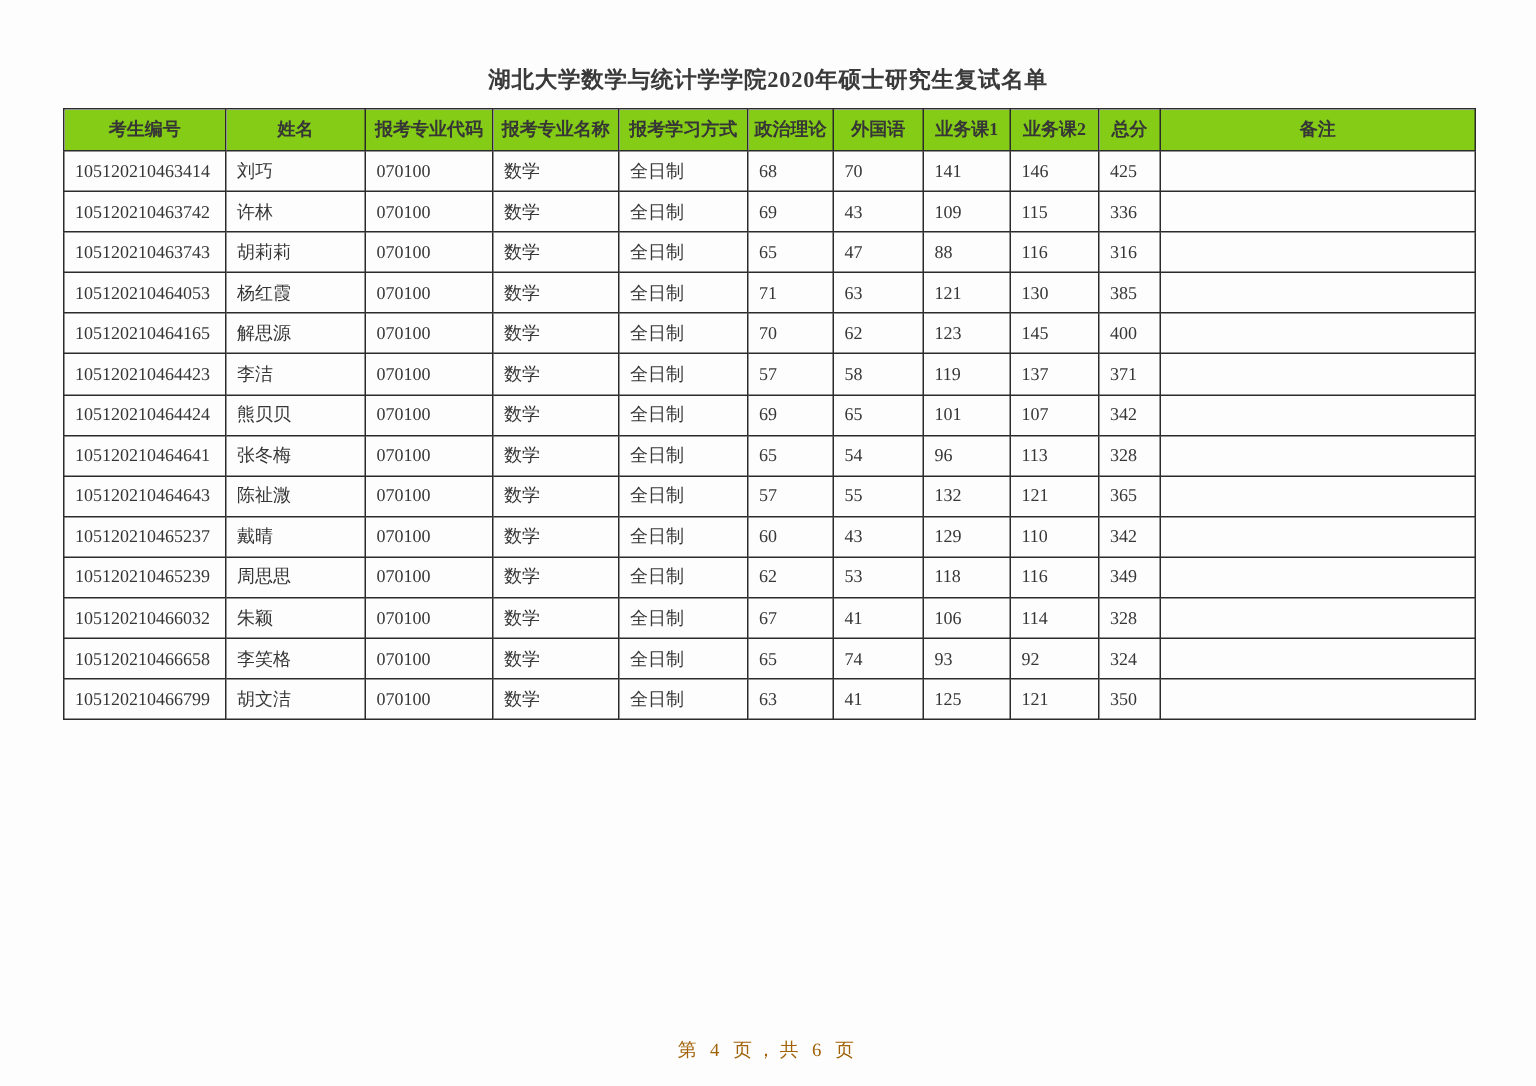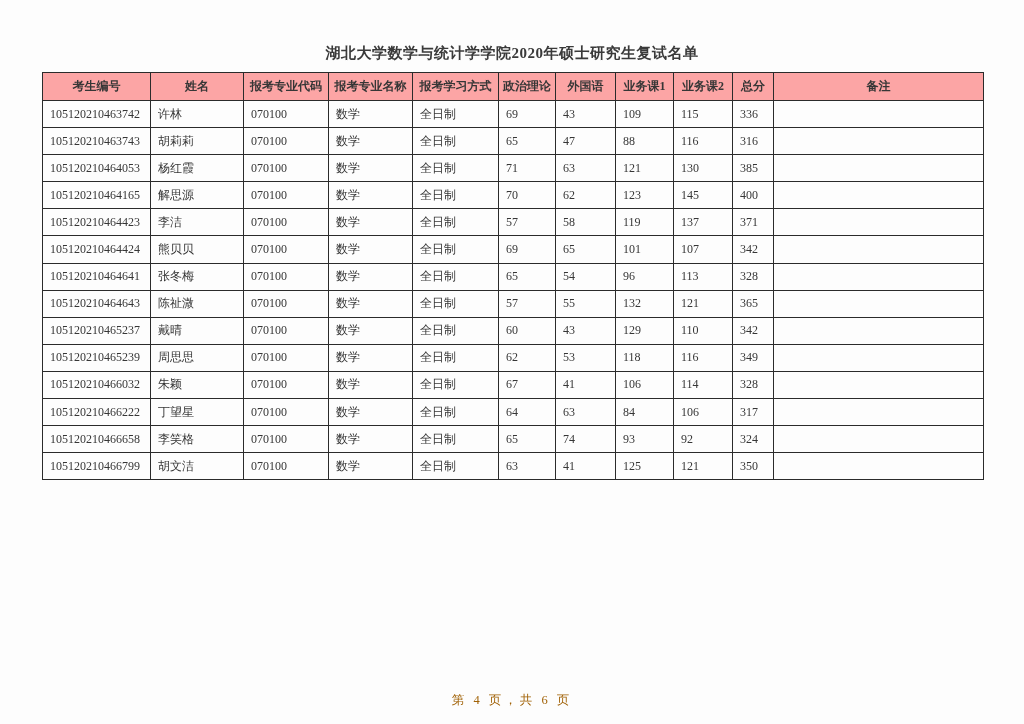--- a/index.html
+++ b/index.html
@@ -45,21 +45,21 @@
     font-size: 12px;
     color: #363636;
     overflow: hidden;
     white-space: nowrap;
     box-sizing: border-box;
   }
   table.roster th {
     height: 28px;
     text-align: center;
     font-weight: bold;
-    background: #fca5a5;
+    background: #84cc16;
     padding: 0 1px;
   }
   table.roster td {
     height: 27.1px;
     padding: 0 0 0 7px;
     text-align: left;
     font-weight: normal;
     background: #fdfdfd;
   }
   .doc-footer {
@@ -104,20 +104,33 @@
           <th>政治理论</th>
           <th>外国语</th>
           <th>业务课1</th>
           <th>业务课2</th>
           <th>总分</th>
           <th>备注</th>
         </tr>
     </thead>
     <tbody>
         <tr>
+          <td>105120210463414</td>
+          <td>刘巧</td>
+          <td>070100</td>
+          <td>数学</td>
+          <td>全日制</td>
+          <td>68</td>
+          <td>70</td>
+          <td>141</td>
+          <td>146</td>
+          <td>425</td>
+          <td></td>
+        </tr>
+        <tr>
           <td>105120210463742</td>
           <td>许林</td>
           <td>070100</td>
           <td>数学</td>
           <td>全日制</td>
           <td>69</td>
           <td>43</td>
           <td>109</td>
           <td>115</td>
           <td>336</td>
@@ -247,33 +260,20 @@
           <td>数学</td>
           <td>全日制</td>
           <td>67</td>
           <td>41</td>
           <td>106</td>
           <td>114</td>
           <td>328</td>
           <td></td>
         </tr>
         <tr>
-          <td>105120210466222</td>
-          <td>丁望星</td>
-          <td>070100</td>
-          <td>数学</td>
-          <td>全日制</td>
-          <td>64</td>
-          <td>63</td>
-          <td>84</td>
-          <td>106</td>
-          <td>317</td>
-          <td></td>
-        </tr>
-        <tr>
           <td>105120210466658</td>
           <td>李笑格</td>
           <td>070100</td>
           <td>数学</td>
           <td>全日制</td>
           <td>65</td>
           <td>74</td>
           <td>93</td>
           <td>92</td>
           <td>324</td>

